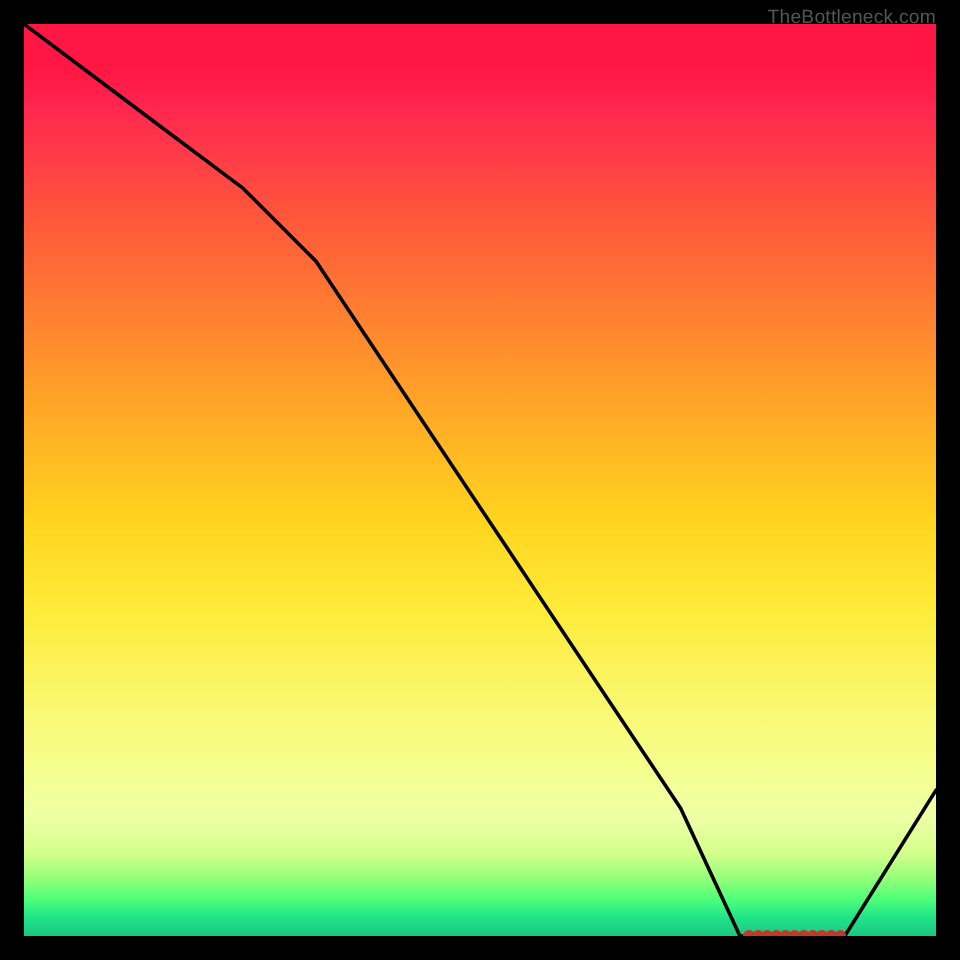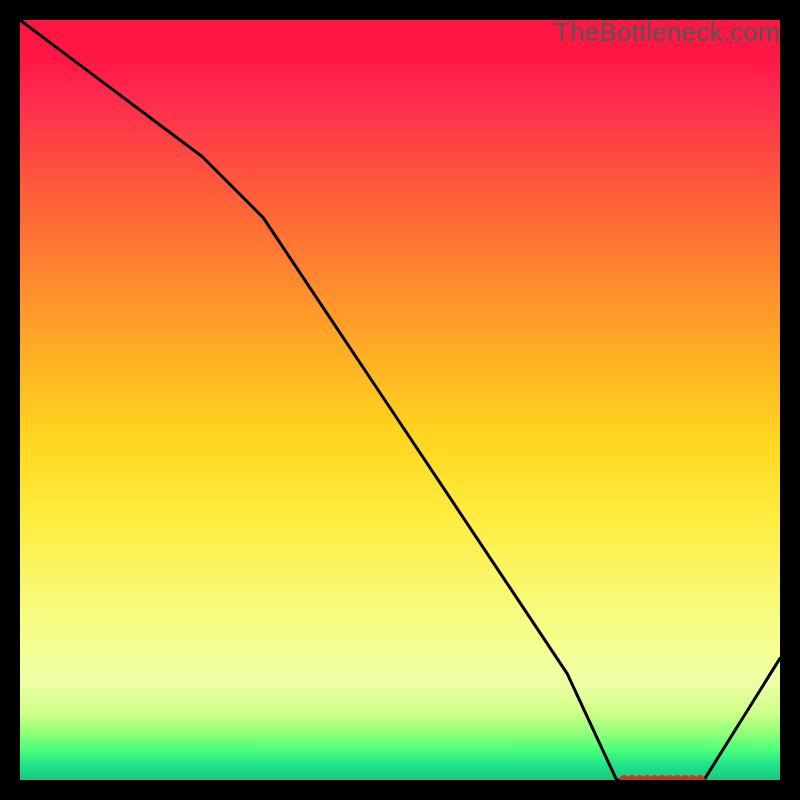--- a/index.html
+++ b/index.html
@@ -28,24 +28,24 @@
       #20e38a 98%,
       #1bc77d 100%
     );
   }
   .curve-layer {
     position: absolute; left: 20px; top: 20px;
     width: 760px; height: 760px;
   }
   .watermark {
     position: absolute;
-    top: 17px; right: 20px;
+    top: 6px; right: 20px;
     color: #555;
     font-family: Arial, Helvetica, sans-serif;
-    font-size: 26px;
+    font-size: 16px;
     letter-spacing: 0.2px;
   }
 </style>
 </head>
 <body>
 
 <div id="stage">
   <div class="plot-bg"></div>
   <svg class="curve-layer" viewBox="0 0 760 760" preserveAspectRatio="none">
     <path id="curve-path" fill="none" stroke="#000000" stroke-width="3" stroke-linecap="round" stroke-linejoin="round" d="M0.00 0.00 L60.80 45.60 L121.60 91.20 L182.40 136.80 L243.20 197.60 L304.00 288.80 L364.80 380.00 L425.60 471.20 L486.40 562.40 L547.20 653.60 L596.60 760.00 L608.00 760.00 L623.20 760.00 L638.40 760.00 L653.60 760.00 L668.80 760.00 L684.00 760.00 L760.00 638.40"></path>

